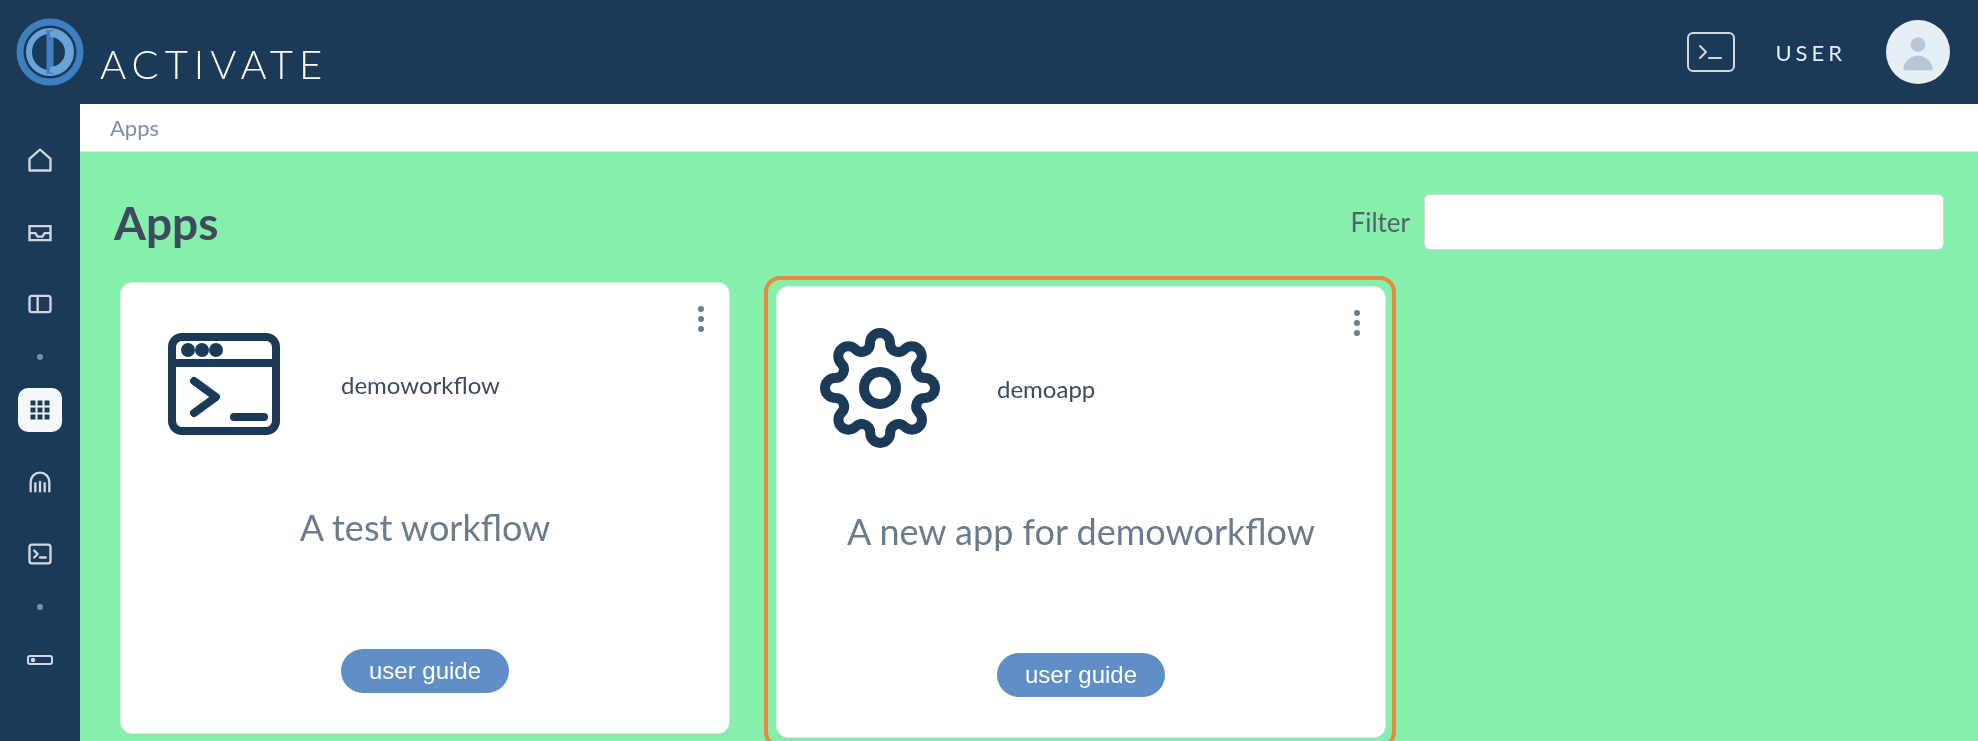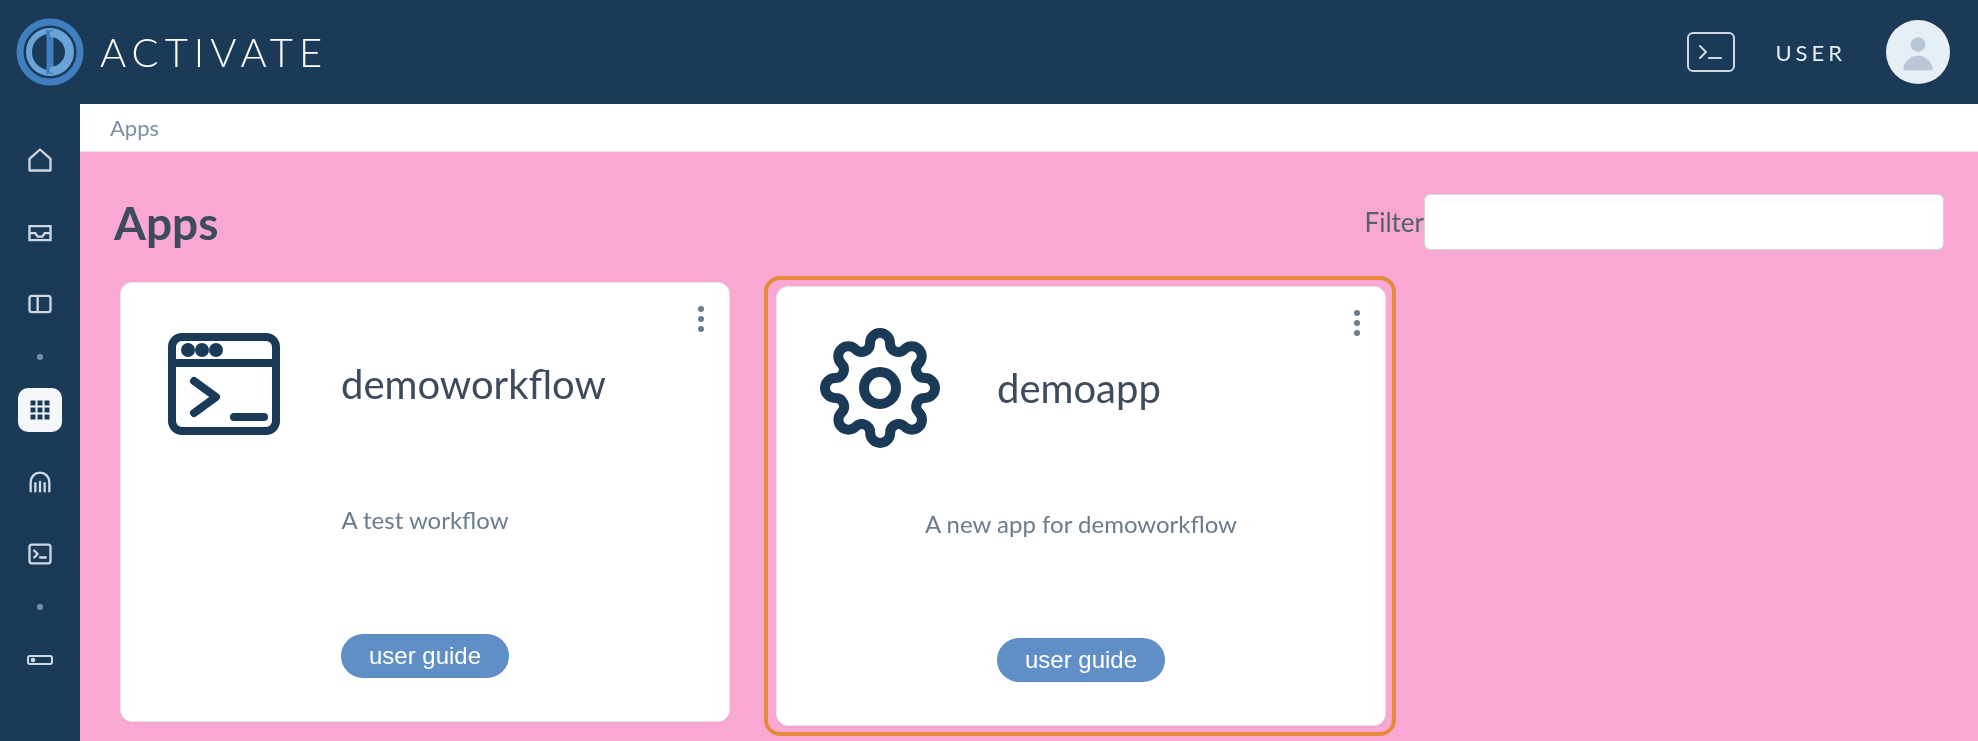--- a/index.html
+++ b/index.html
@@ -15,21 +15,21 @@
 
   
   .header {
     height: 104px;
     background: #1b3a57;
     display: flex;
     align-items: center;
     padding: 0 28px 0 14px;
     color: #fff;
   }
-  .logo-wrap { display: flex; align-items: center; gap: 14px; }
+  .logo-wrap { display: flex; align-items: flex-end; gap: 14px; }
   .brand-text {
     font-size: 40px;
     letter-spacing: 6px;
     font-weight: 300;
     color: #fff;
   }
   .header-right {
     margin-left: auto;
     display: flex;
     align-items: center;
@@ -82,21 +82,21 @@
   .side-btn.active svg { stroke: #1b3a57; fill: #1b3a57; }
   .side-dot {
     width: 6px; height: 6px; border-radius: 50%;
     background: #7a8fa6;
   }
 
   
   .main {
     position: absolute;
     top: 104px; left: 80px; right: 0; bottom: 0;
-    background: #f9a8d4;
+    background: #86efac;
   }
   .breadcrumb {
     background: #fff;
     padding: 10px 30px;
     font-size: 22px;
     color: #7a8fa6;
     border-bottom: 1px solid #e3e7ee;
   }
   .content {
     padding: 42px 34px;
@@ -108,20 +108,21 @@
     margin-bottom: 26px;
   }
   .page-title {
     font-size: 46px;
     font-weight: 700;
     color: #3d4b5c;
   }
   .filter-wrap {
     display: flex;
     align-items: center;
+    gap: 14px;
   }
   .filter-label {
     font-size: 26px;
     color: #55606c;
   }
   .filter-input {
     width: 520px;
     height: 56px;
     border: 1px solid #cfd6e0;
     border-radius: 6px;
@@ -168,27 +169,27 @@
     gap: 52px;
     width: 100%;
     padding-left: 8px;
     margin-top: 10px;
   }
   .card-icon-slot {
     width: 130px; height: 130px;
     display: flex; align-items: center; justify-content: center;
   }
   .card-title {
-    font-size: 40px;
+    font-size: 24px;
     color: #3d4b5c;
     font-weight: 400;
   }
   .card-desc {
     margin-top: 56px;
-    font-size: 24px;
+    font-size: 36px;
     color: #6a7b8c;
     text-align: left;
   }
   .card-btn {
     margin-top: 100px;
     background: #5f8fc6;
     color: #fff;
     border: none;
     border-radius: 22px;
     padding: 8px 28px;

